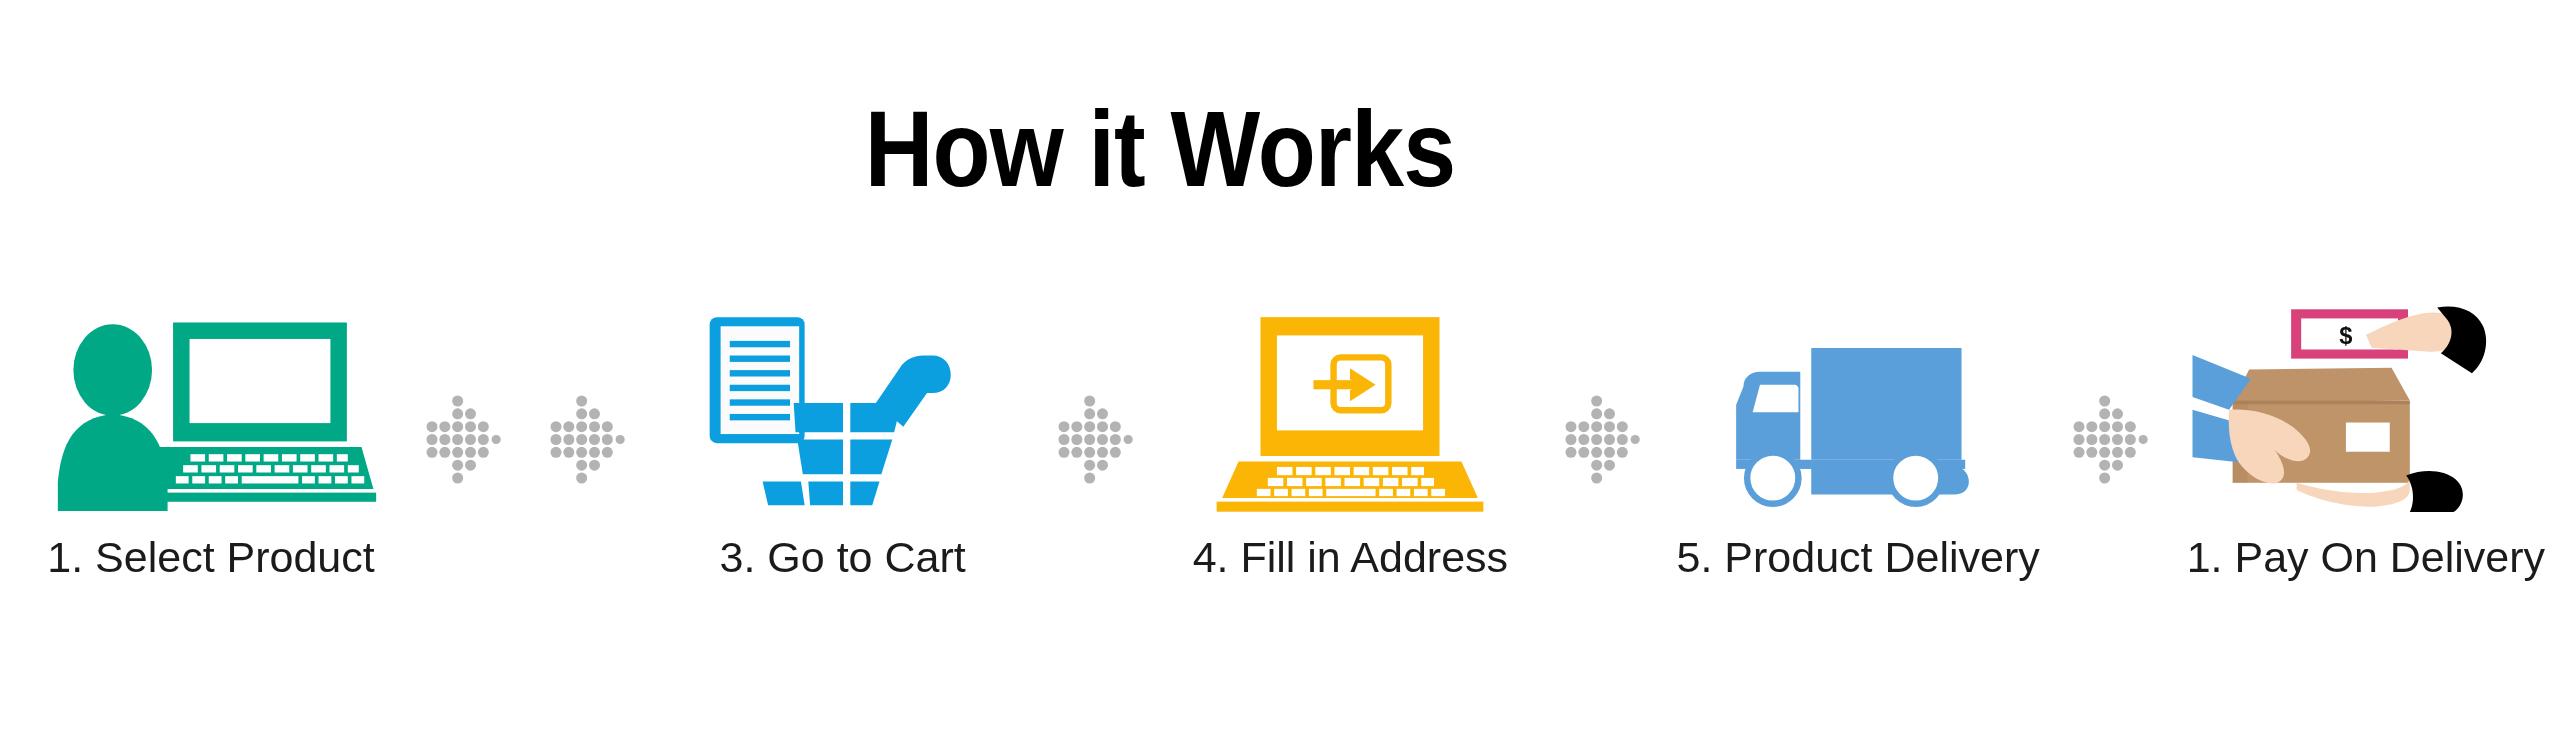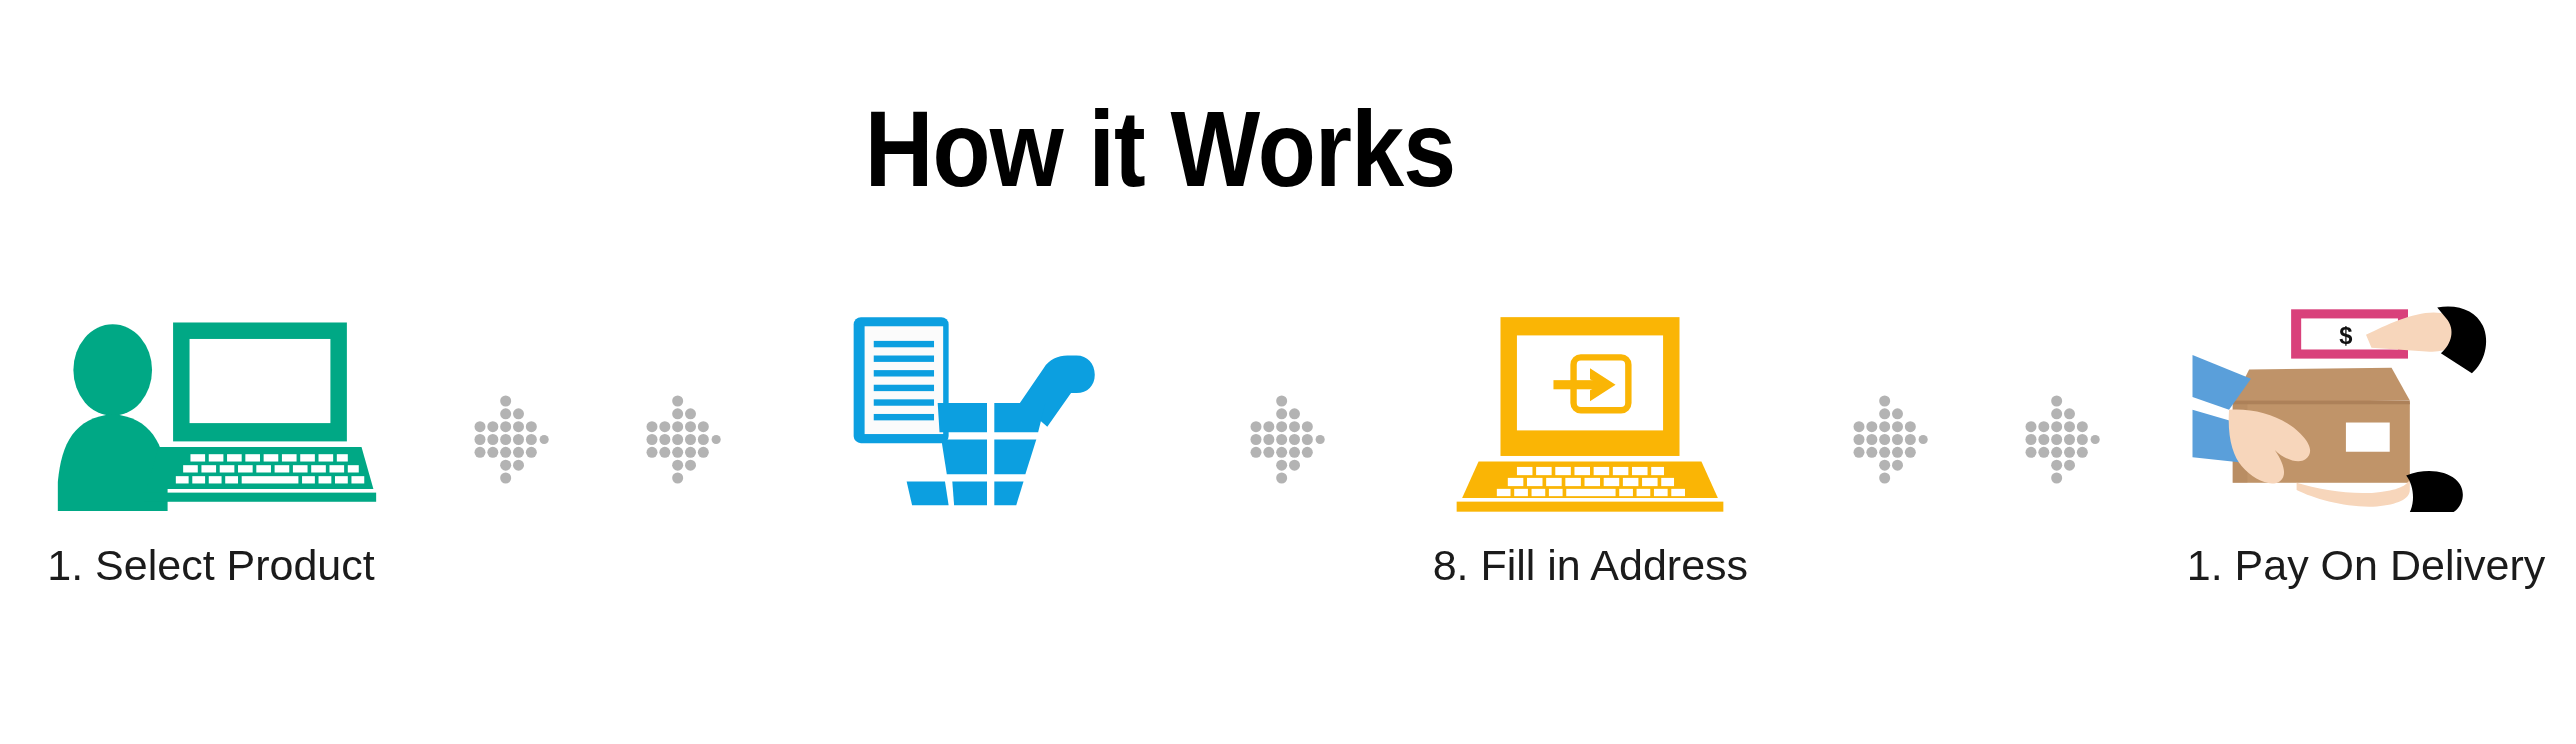--- a/index.html
+++ b/index.html
@@ -56,21 +56,21 @@
   .icon-area {
     position: relative;
     width: 348px;
     height: 210px;
     display: flex;
     align-items: flex-end;
     justify-content: center;
   }
 
   .step-label {
-    margin-top: 30px;
+    margin-top: 22px;
     font-size: 43px;
     line-height: 1.1;
     color: #1b1b1b;
     white-space: nowrap;
     font-weight: 400;
     text-align: left;
   }
 
   
   .sep {
@@ -238,20 +238,21 @@
               <path d="M158 96 L214 96 L206 128 L158 128 Z"></path>
               <path d="M100 136 L150 136 L150 174 L106 174 Z"></path>
               <path d="M158 136 L204 136 L192 174 L158 174 Z"></path>
               <path d="M62 182 L104 182 L108 208 L68 208 Z"></path>
               <path d="M112 182 L150 182 L150 208 L114 208 Z"></path>
               <path d="M158 182 L190 182 L182 208 L158 208 Z"></path>
             </g>
           </svg>
         </span>
       </div>
+      <div class="step-label">3. Go to Cart</div>
     </div>
 
     <div class="sep">
       <span class="icon">
         <svg width="88" height="88" viewBox="0 0 96 96">
           <g fill="#b3b3b3">
             <circle cx="40" cy="12" r="6"></circle>
             <circle cx="40" cy="26" r="6"></circle>
               <circle cx="54" cy="26" r="6"></circle>
             <circle cx="12" cy="40" r="6"></circle>
@@ -322,21 +323,21 @@
               <rect x="124" y="190" width="54" height="8"></rect>
               <rect x="182" y="190" width="15" height="8"></rect>
                 <rect x="201" y="190" width="15" height="8"></rect>
               <rect x="220" y="190" width="15" height="8"></rect>
                 <rect x="239" y="190" width="15" height="8"></rect>
             </g>
             <rect x="4" y="204" width="292" height="11" fill="#fab505"></rect>
           </svg>
         </span>
       </div>
-      <div class="step-label">8. Fill in Address</div>
+      <div class="step-label">4. Fill in Address</div>
     </div>
 
     <div class="sep">
       <span class="icon">
         <svg width="88" height="88" viewBox="0 0 96 96">
           <g fill="#b3b3b3">
             <circle cx="40" cy="12" r="6"></circle>
             <circle cx="40" cy="26" r="6"></circle>
               <circle cx="54" cy="26" r="6"></circle>
             <circle cx="12" cy="40" r="6"></circle>
@@ -356,20 +357,41 @@
             <circle cx="54" cy="68" r="6"></circle>
               <circle cx="68" cy="68" r="6"></circle>
             <circle cx="40" cy="82" r="6"></circle>
               <circle cx="54" cy="82" r="6"></circle>
             <circle cx="40" cy="96" r="6"></circle>
           </g>
         </svg>
       </span>
     </div>
 
+    <div class="step">
+      <div class="icon-area">
+        <span class="icon">
+          <svg width="284" height="197" viewBox="0 0 310 215">
+
+            <rect x="104" y="36" width="164" height="122" fill="#5a9fda"></rect>
+
+            <path d="M30 78 C30 68 38 62 48 62 L92 62 L92 158 L22 158 L22 98 Z" fill="#5a9fda"></path>
+
+            <path d="M48 76 L86 76 C88 76 90 78 90 80 L90 106 L40 106 Z" fill="#ffffff"></path>
+
+            <path d="M104 164 L256 164 C268 164 276 172 276 182 C276 190 270 196 260 196 L104 196 Z" fill="#5a9fda"></path>
+            <rect x="22" y="158" width="250" height="10" fill="#5a9fda"></rect>
+
+            <circle cx="62" cy="178" r="28" fill="#ffffff" stroke="#5a9fda" stroke-width="7"></circle>
+            <circle cx="218" cy="178" r="28" fill="#ffffff" stroke="#5a9fda" stroke-width="7"></circle>
+          </svg>
+        </span>
+      </div>
+      <div class="step-label">5. Product Delivery</div>
+    </div>
 
     <div class="sep">
       <span class="icon">
         <svg width="88" height="88" viewBox="0 0 96 96">
           <g fill="#b3b3b3">
             <circle cx="40" cy="12" r="6"></circle>
             <circle cx="40" cy="26" r="6"></circle>
               <circle cx="54" cy="26" r="6"></circle>
             <circle cx="12" cy="40" r="6"></circle>
               <circle cx="26" cy="40" r="6"></circle>

